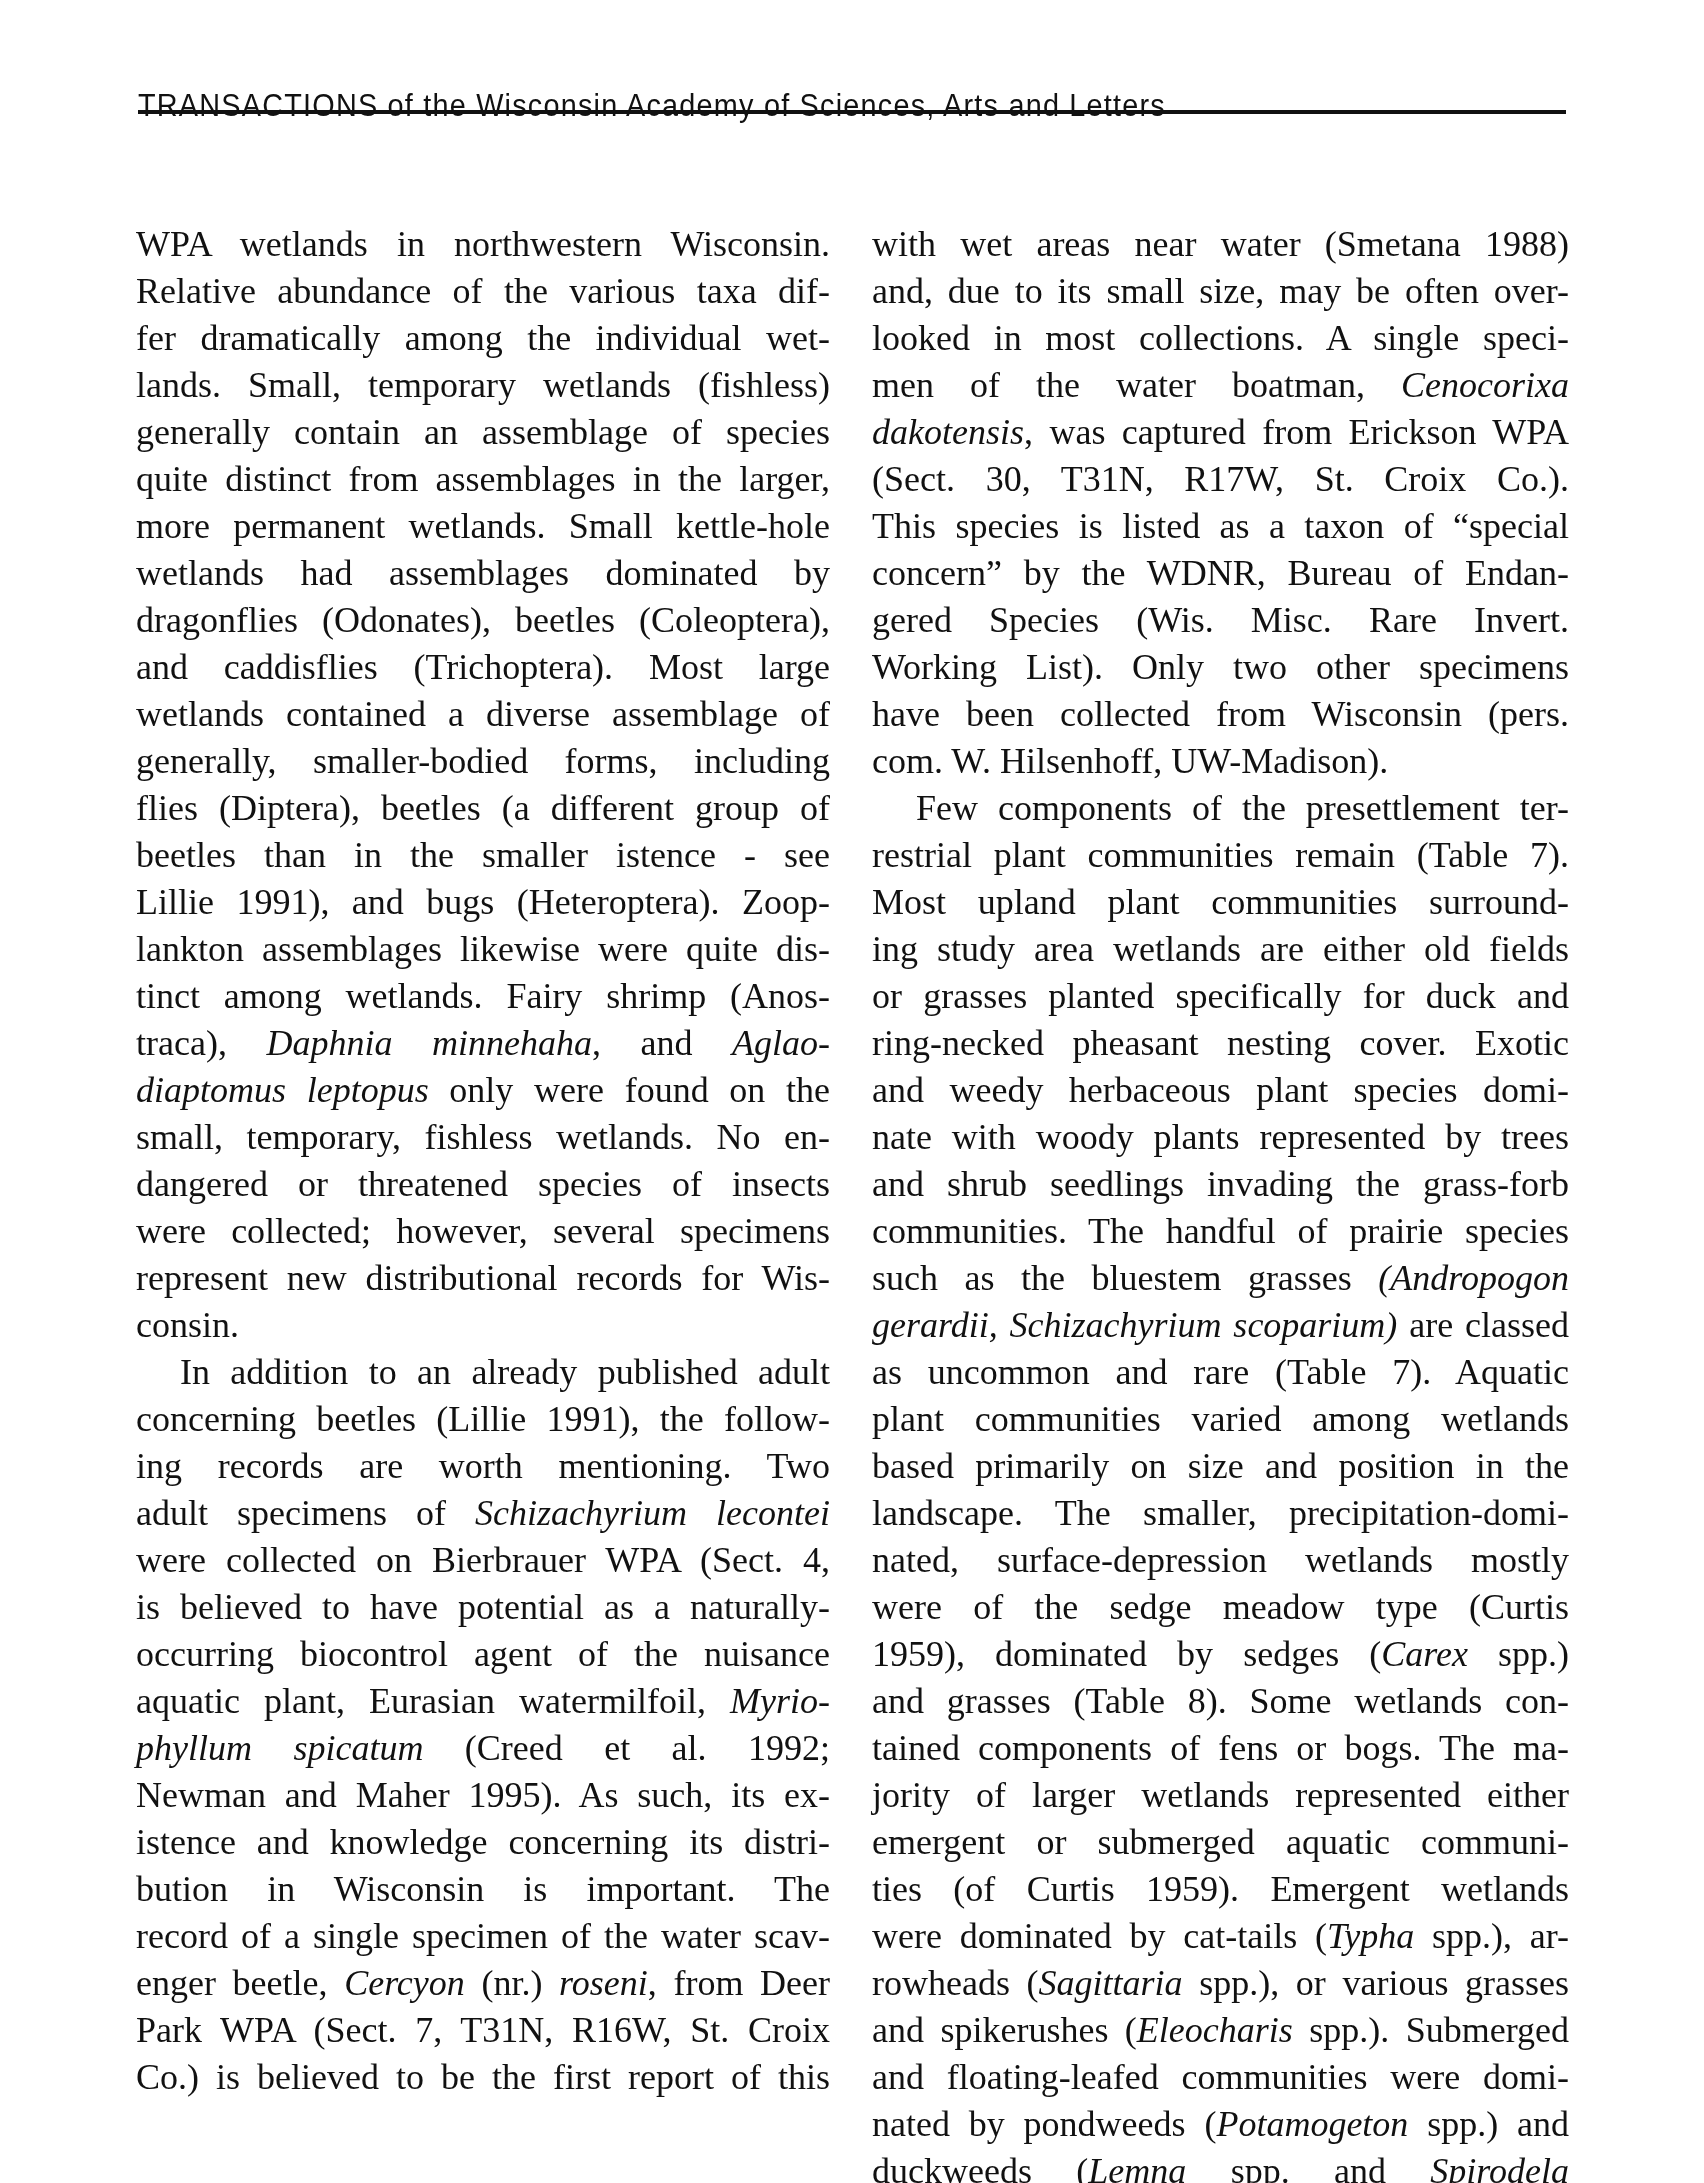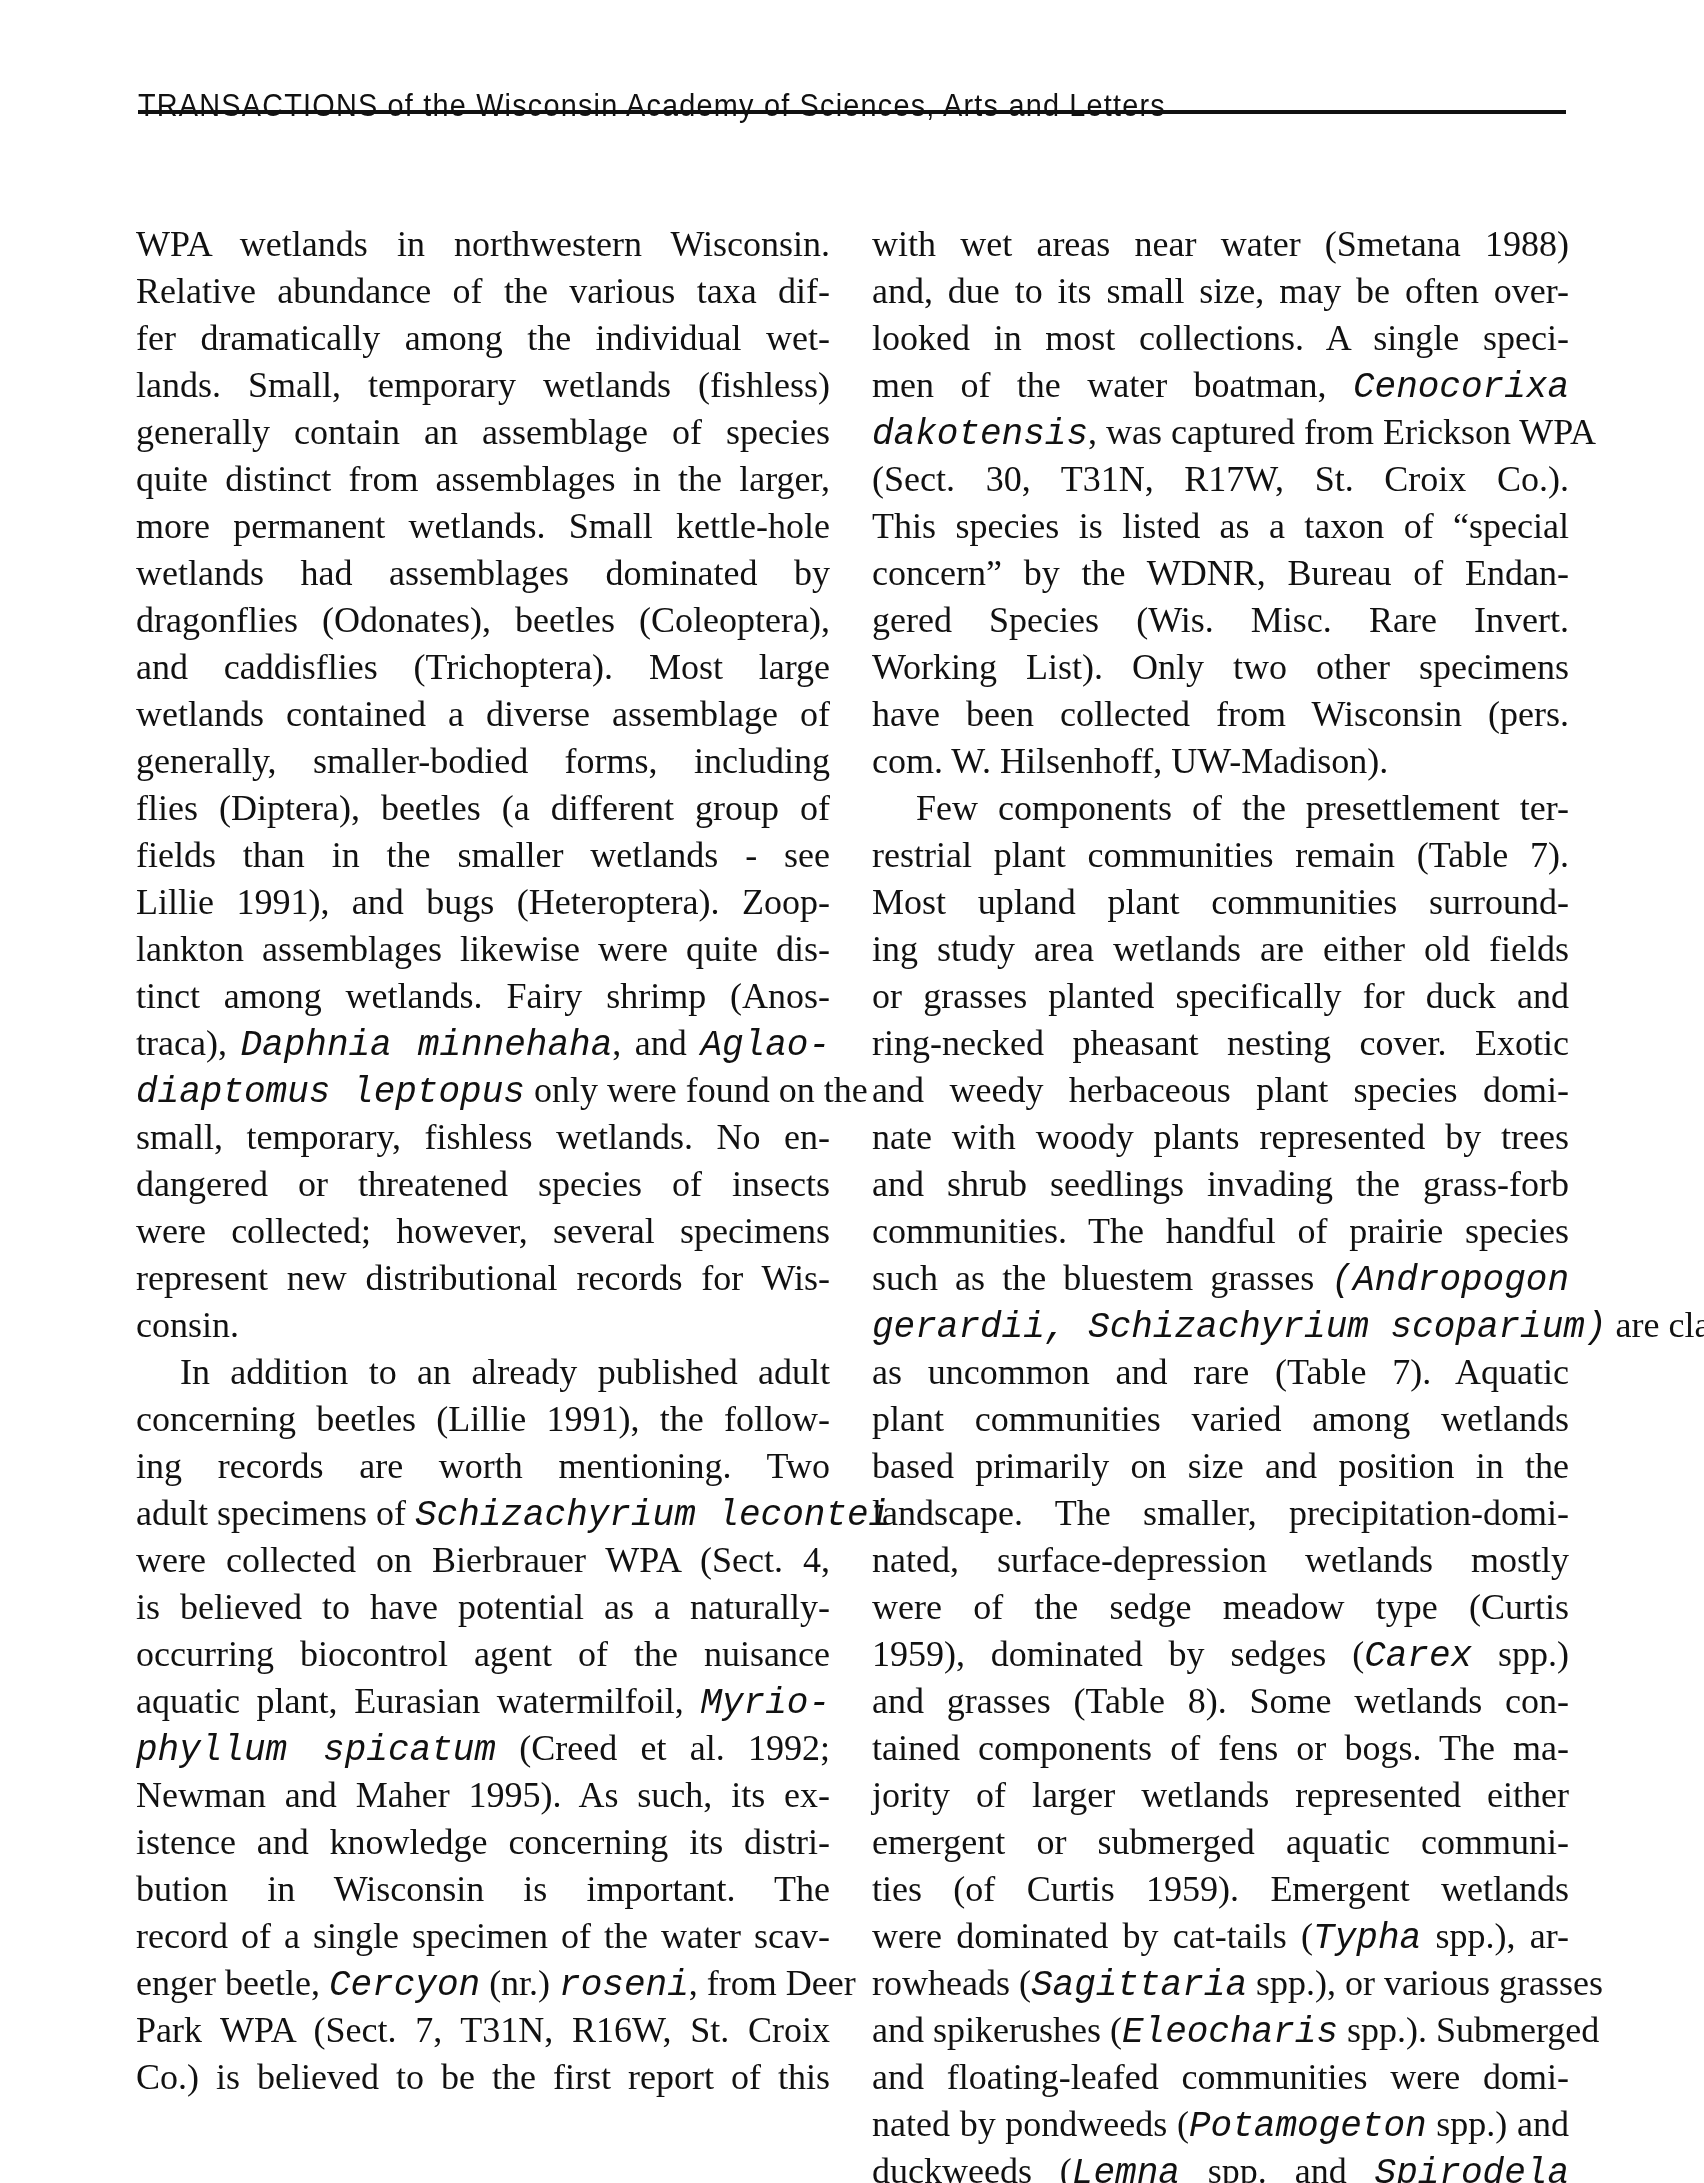--- a/index.html
+++ b/index.html
@@ -54,21 +54,21 @@
     white-space: nowrap;
     height: 47px;
     overflow: visible;
   }
   .line.last {
     text-align-last: left;
   }
   .line.indent {
     padding-left: 44px;
   }
-  i { font-style: italic; font-family: Liberation Mono, monospace; }
+  i { font-style: italic; }
 </style>
 </head>
 <body>
 
 <div class="running-head">TRANSACTIONS of the Wisconsin Academy of Sciences, Arts and Letters</div>
 <div class="head-rule"></div>
 
 <div class="column col-left">
     <div class="line"><span>WPA wetlands in northwestern Wisconsin.</span></div>
     <div class="line"><span>Relative abundance of the various taxa dif-</span></div>
@@ -76,21 +76,21 @@
     <div class="line"><span>lands. Small, temporary wetlands (fishless)</span></div>
     <div class="line"><span>generally contain an assemblage of species</span></div>
     <div class="line"><span>quite distinct from assemblages in the larger,</span></div>
     <div class="line"><span>more permanent wetlands. Small kettle-hole</span></div>
     <div class="line"><span>wetlands had assemblages dominated by</span></div>
     <div class="line"><span>dragonflies (Odonates), beetles (Coleoptera),</span></div>
     <div class="line"><span>and caddisflies (Trichoptera). Most large</span></div>
     <div class="line"><span>wetlands contained a diverse assemblage of</span></div>
     <div class="line"><span>generally, smaller-bodied forms, including</span></div>
     <div class="line"><span>flies (Diptera), beetles (a different group of</span></div>
-    <div class="line"><span>fields than in the smaller wetlands - see</span></div>
+    <div class="line"><span>beetles than in the smaller istence - see</span></div>
     <div class="line"><span>Lillie 1991), and bugs (Heteroptera). Zoop-</span></div>
     <div class="line"><span>lankton assemblages likewise were quite dis-</span></div>
     <div class="line"><span>tinct among wetlands. Fairy shrimp (Anos-</span></div>
     <div class="line"><span>traca), </span><i>Daphnia minnehaha</i><span>, and </span><i>Aglao-</i></div>
     <div class="line"><i>diaptomus leptopus</i><span> only were found on the</span></div>
     <div class="line"><span>small, temporary, fishless wetlands. No en-</span></div>
     <div class="line"><span>dangered or threatened species of insects</span></div>
     <div class="line"><span>were collected; however, several specimens</span></div>
     <div class="line"><span>represent new distributional records for Wis-</span></div>
     <div class="line last"><span>consin.</span></div>

